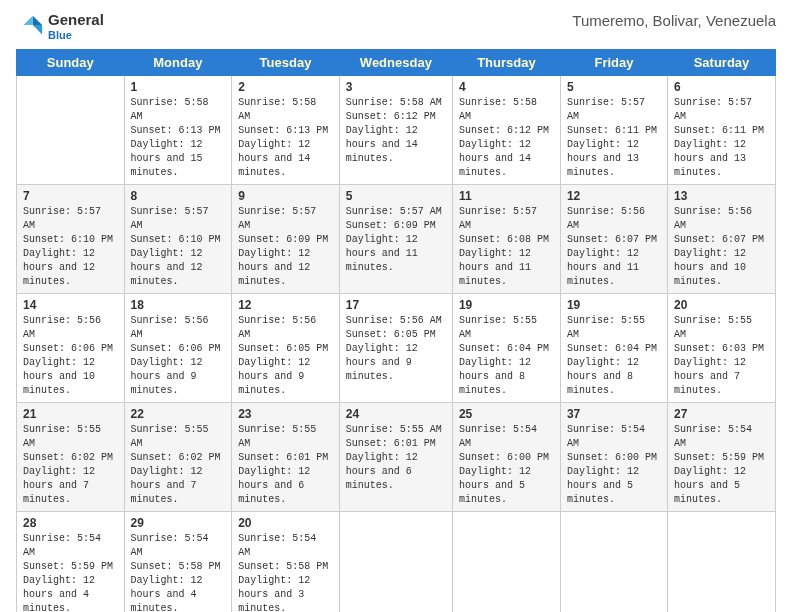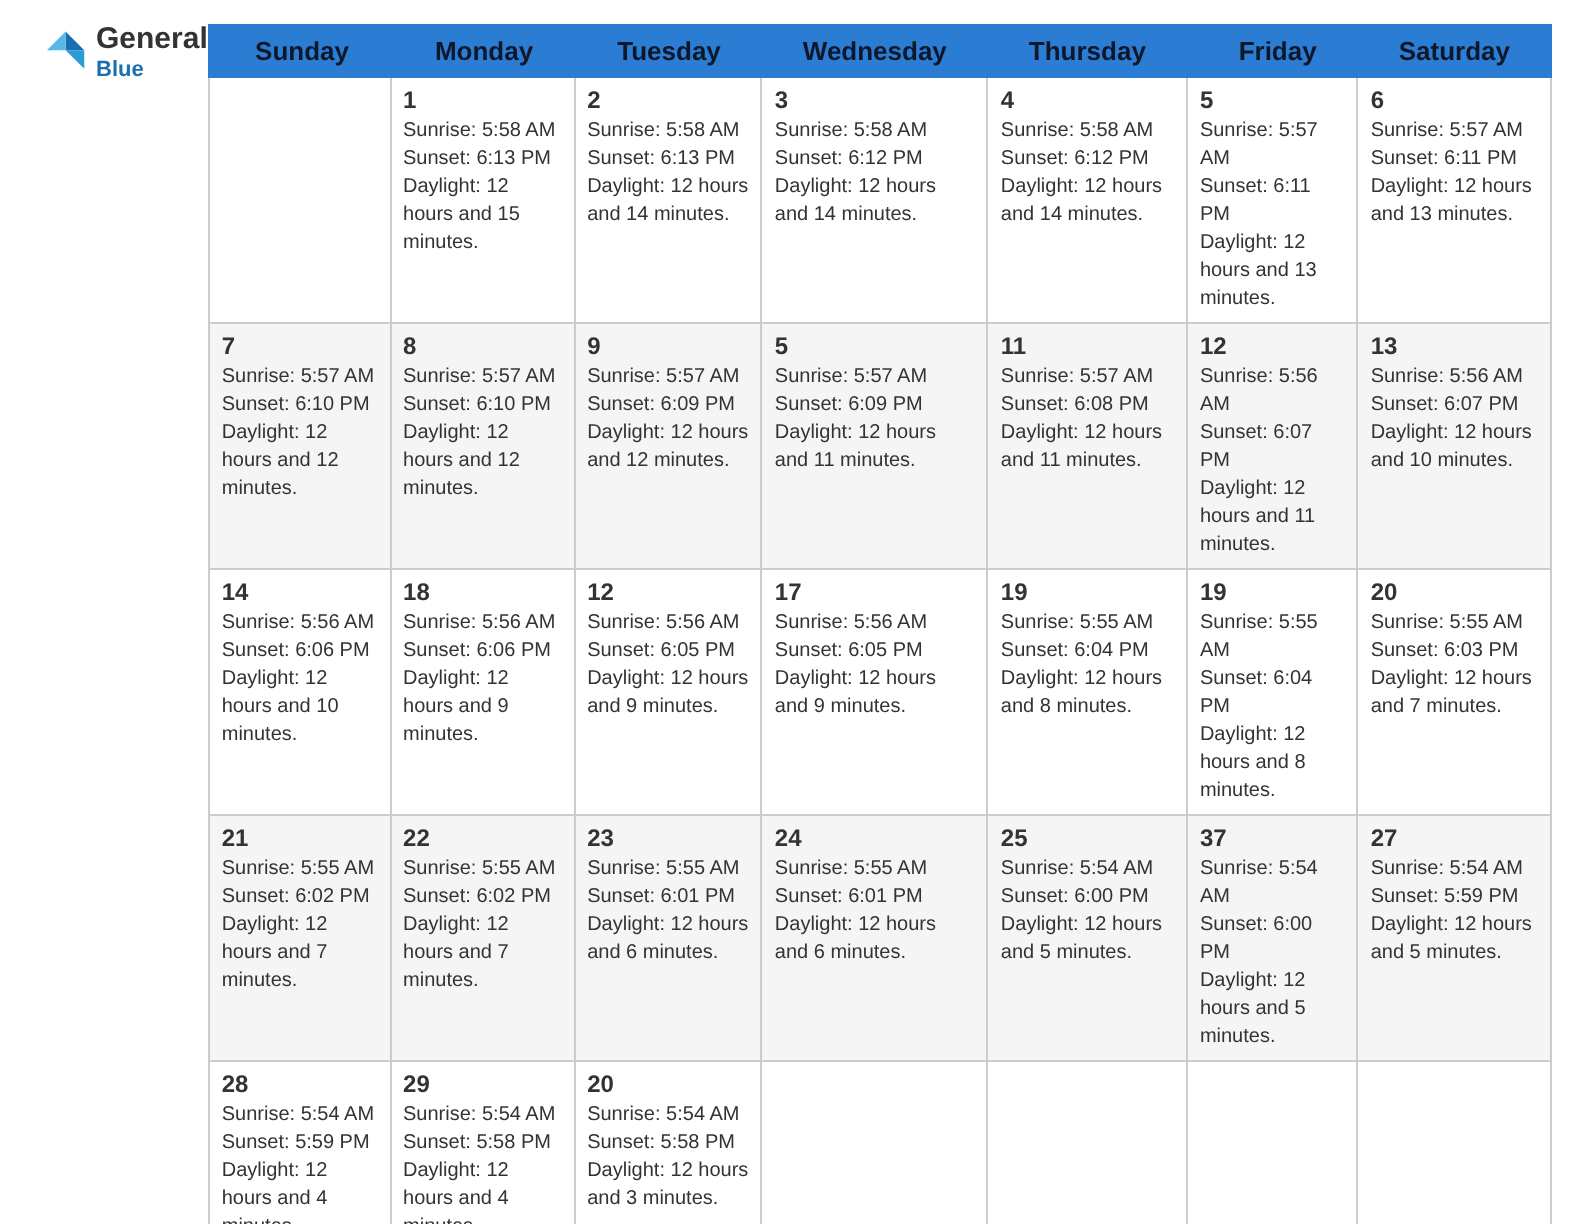--- a/index.html
+++ b/index.html
@@ -8,21 +8,21 @@
       height: 612px;
       font-family: Arial, sans-serif;
       background: #fff;
       overflow: hidden;
     }
     .page {
       width: 792px;
       height: 612px;
       padding: 12px 16px;
       display: flex;
-      flex-direction: row;
+      flex-direction: column;
     }
     .header {
       display: flex;
       justify-content: space-between;
       align-items: flex-start;
       margin-bottom: 8px;
     }
     .logo {
       display: flex;
       align-items: center;
@@ -60,23 +60,23 @@
       color: #555;
     }
     .calendar {
       width: 100%;
       border-collapse: collapse;
       flex: 1;
       font-size: 10.5px;
     }
     .calendar thead th {
       background-color: #2b7cd3;
-      color: #0f172a;
+      color: #fef9c3;
       padding: 5px 20px;
-      text-align: right;
+      text-align: center;
       font-size: 13px;
       font-weight: bold;
       border: 1px solid #2b7cd3;
     }
     .calendar tbody td {
       border: 1px solid #ccc;
       padding: 4px 6px;
       vertical-align: top;
       width: calc(100% / 7);
       height: 80px;
@@ -91,20 +91,21 @@
       font-size: 12px;
       font-weight: bold;
       color: #333;
       margin-bottom: 2px;
       display: block;
     }
     .day-info {
       font-size: 10px;
       color: #333;
       line-height: 1.4;
+      font-family: Liberation Mono, monospace;
     }
     .empty-cell {
       background-color: #fff !important;
     }
   </style>
 </head>
 <body>
 
 <div class="page">
   <div class="header">
@@ -113,20 +114,21 @@
         <polygon points="18,4 28,14 18,14" fill="#1a6faf"></polygon>
         <polygon points="18,14 28,14 28,24" fill="#2b9cd8"></polygon>
         <polygon points="8,14 18,4 18,14" fill="#5ab8e8"></polygon>
       </svg>
       <div class="logo-text">
         <span class="logo-general">General</span>
         <span class="logo-blue">Blue</span>
       </div>
     </div>
     <div class="title-block">
+      <div class="subtitle">Tumeremo, Bolivar, Venezuela</div>
     </div>
   </div>
 
   <table class="calendar">
     <thead>
       <tr>
       <th>Sunday</th>
           <th>Monday</th>
           <th>Tuesday</th>
           <th>Wednesday</th>

